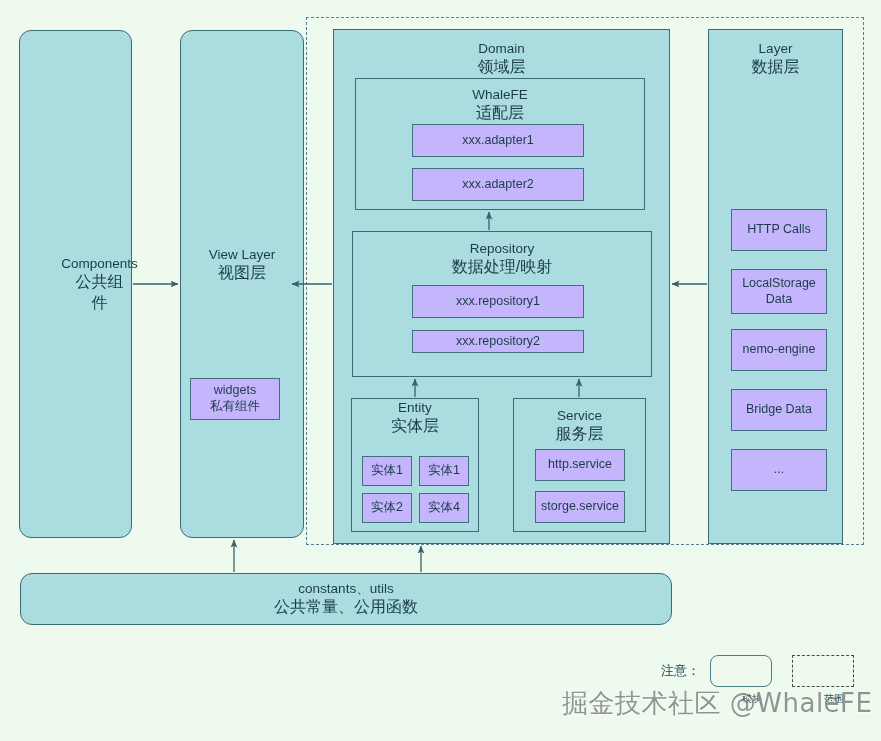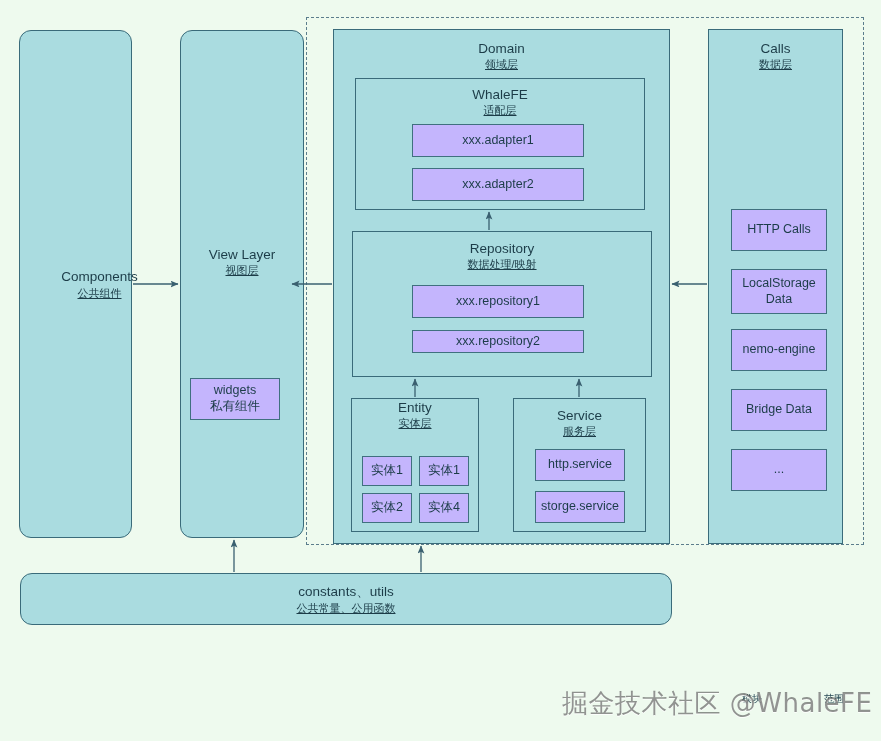--- a/index.html
+++ b/index.html
@@ -31,21 +31,21 @@
     flex-direction: column;
     align-items: center;
     justify-content: flex-start;
     text-align: center;
     line-height: 1.28;
   }
   .pill {
     border-radius: 12px;
   }
   .title-en { font-size: 13.5px; }
-  .title-cn { font-size: 11px; text-decoration: underline; }
+  .title-cn { font-size: 16px; }
   .leaf {
     position: absolute;
     box-sizing: border-box;
     background: #c4b5fd;
     border: 1px solid #40707f;
     display: flex;
     align-items: center;
     justify-content: center;
     text-align: center;
     font-size: 12.5px;
@@ -211,21 +211,21 @@
   </div>
   <div class="leaf" style="left:535px; top:449px; width:90px; height:32px;">
     <span>http.service</span>
   </div>
   <div class="leaf" style="left:535px; top:491px; width:90px; height:32px;">
     <span>storge.service</span>
   </div>
 
   <div class="box" style="left:708px; top:29px; width:135px; height:515px; padding-top:10px;">
     <div class="center-label">
-      <span class="title-en">Calls</span>
+      <span class="title-en">Layer</span>
       <span class="title-cn">数据层</span>
     </div>
   </div>
   <div class="leaf" style="left:731px; top:209px; width:96px; height:42px;">
     <span>HTTP Calls</span>
   </div>
   <div class="leaf" style="left:731px; top:269px; width:96px; height:45px;">
     <span>LocalStorage Data</span>
   </div>
   <div class="leaf" style="left:731px; top:329px; width:96px; height:42px;">
@@ -262,18 +262,23 @@
 
     <line x1="415" y1="397" x2="415" y2="379" stroke="#3a6070" stroke-width="1.3" marker-end="url(#ah)"></line>
 
     <line x1="579" y1="397" x2="579" y2="379" stroke="#3a6070" stroke-width="1.3" marker-end="url(#ah)"></line>
 
     <line x1="234" y1="572" x2="234" y2="540" stroke="#3a6070" stroke-width="1.3" marker-end="url(#ah)"></line>
 
     <line x1="421" y1="572" x2="421" y2="546" stroke="#3a6070" stroke-width="1.3" marker-end="url(#ah)"></line>
   </svg>
 
+  <div class="legend-row" style="left:661px; top:655px;">
+    <span class="legend-label">注意：</span>
+    <span class="legend-solid"></span>
+    <span class="legend-dashed"></span>
+  </div>
   <span class="legend-caption" style="left:721px; top:692px; width:62px;">模块</span>
   <span class="legend-caption" style="left:803px; top:692px; width:62px;">范围</span>
 
   <div class="watermark">掘金技术社区 @WhaleFE</div>
 
 </div>
 
 </body></html>

